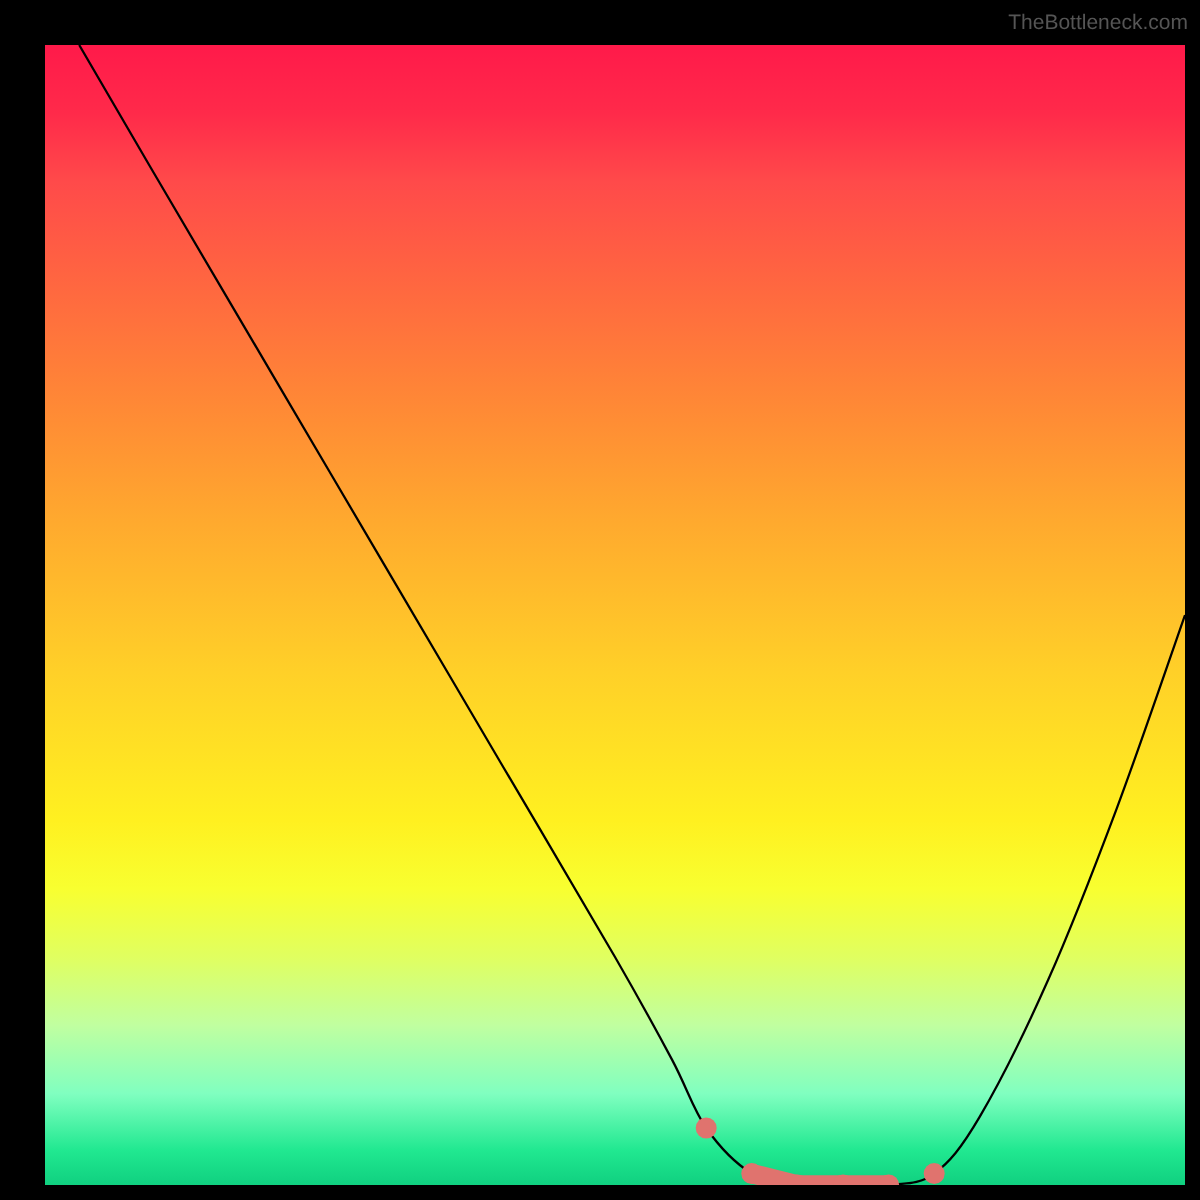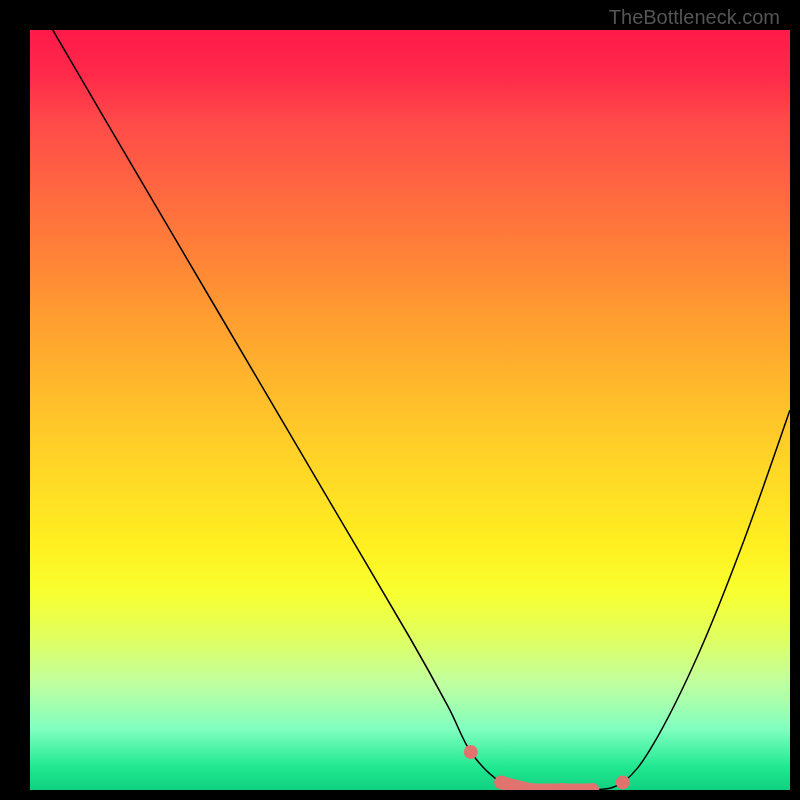--- a/index.html
+++ b/index.html
@@ -36,23 +36,23 @@
       #e0ff60 80%,
       #c0ffa0 86%,
       #80ffc0 92%,
       #20e890 97%,
       #10d080 100%
     );
   }
   .watermark {
     position: absolute;
     top: 6px;
-    right: 20px;
+    right: 8px;
     color: #555;
-    font-size: 20px;
+    font-size: 14px;
     font-weight: 500;
     z-index: 10;
   }
   svg.curve {
     position: absolute;
     inset: 0;
     width: 100%;
     height: 100%;
     z-index: 5;
   }

